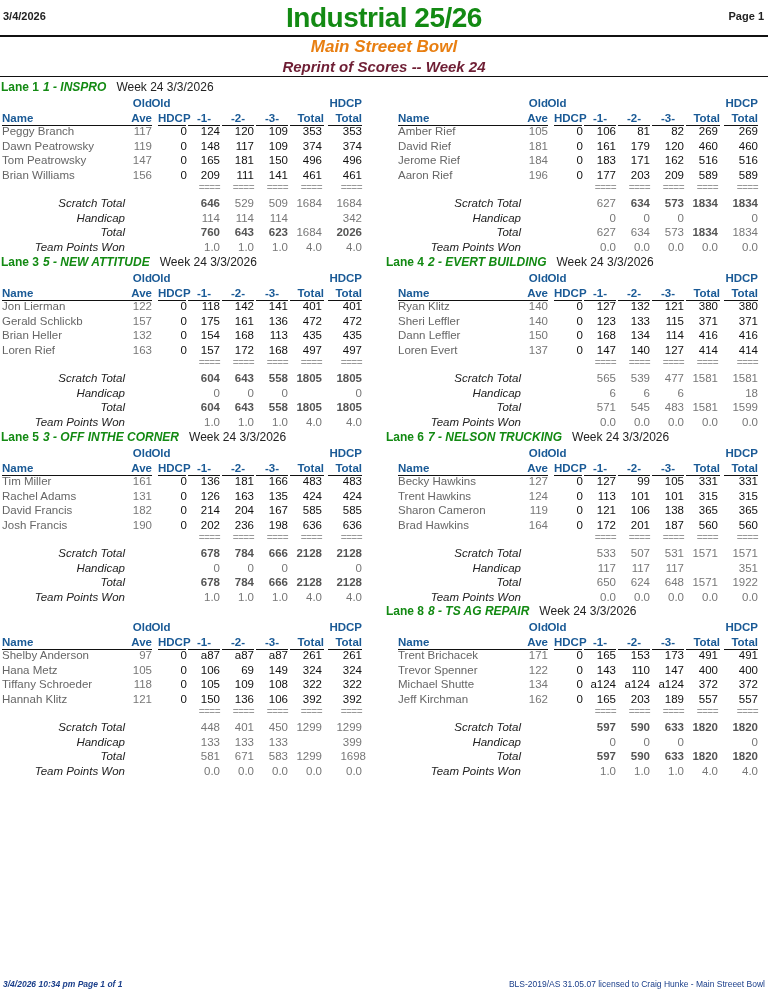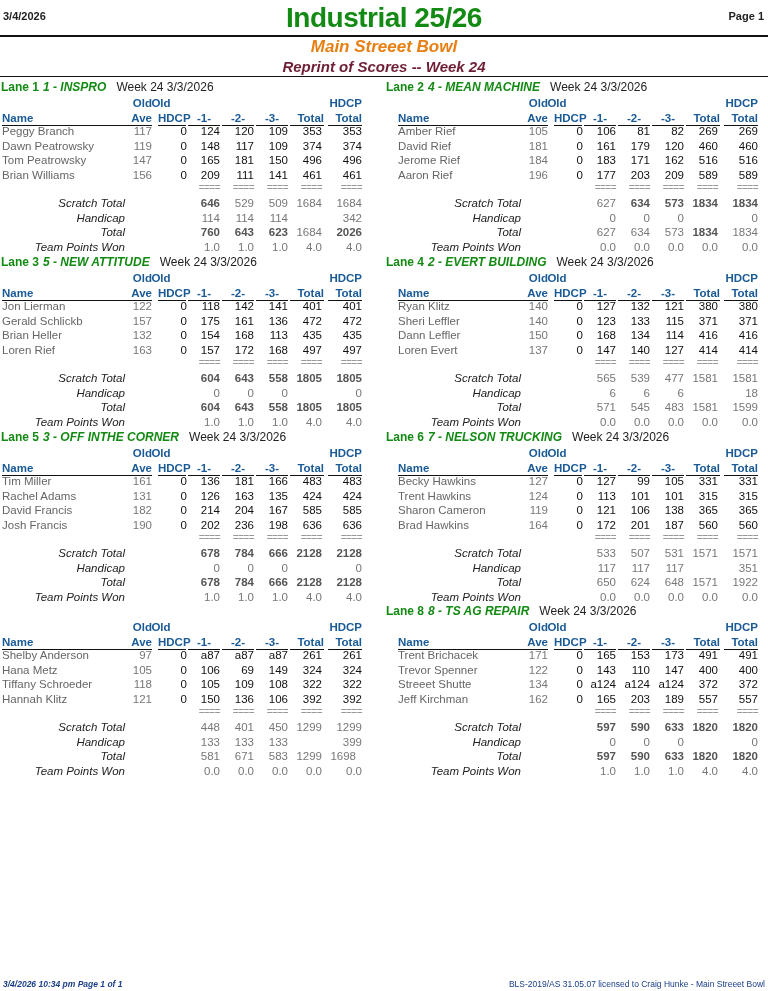--- a/index.html
+++ b/index.html
@@ -129,21 +129,20 @@
       <div class="row" style="top:161.5px;">
         <span class="lbl" style="right:259px;">Team Points Won</span>
         <span class="c gray" style="left:184px;width:36px;">1.0</span>
         <span class="c gray" style="left:218px;width:36px;">1.0</span>
         <span class="c gray" style="left:252px;width:36px;">1.0</span>
         <span class="c gray" style="left:286px;width:36px;">4.0</span>
         <span class="c gray" style="left:324px;width:38px;">4.0</span>
       </div>
     </div>
     <div class="block" style="left:384px;top:78px;">
-      <div class="lanehead" style="left:2px;"><span class="lane">Lane 2</span><span class="team">4 - MEAN MACHINE</span><span class="week">Week 24  3/3/2026</span></div>
       <div class="ch ul" style="left:14px;top:33px;text-align:left;width:126px;">Name</div>
       <div class="ch" style="left:128px;width:36px;top:18px;">Old</div>
       <div class="ch ul" style="left:128px;width:36px;top:33px;">Ave</div>
       <div class="ch" style="left:161px;width:24px;top:18px;text-align:center;">Old</div>
       <div class="ch ul" style="left:170px;width:28px;top:33px;">HDCP</div>
       <div class="ch ul" style="left:200px;width:32px;top:33px;text-align:center;">-1-</div>
       <div class="ch ul" style="left:234px;width:32px;top:33px;text-align:center;">-2-</div>
       <div class="ch ul" style="left:268px;width:32px;top:33px;text-align:center;">-3-</div>
       <div class="ch ul" style="left:302px;width:34px;top:33px;">Total</div>
       <div class="ch" style="left:340px;width:34px;top:18px;">HDCP</div>
@@ -674,21 +673,21 @@
         <span class="c gray" style="left:252px;width:36px;">133</span>
         <span class="c gray" style="left:286px;width:36px;"></span>
         <span class="c gray" style="left:324px;width:38px;">399</span>
       </div>
       <div class="row" style="top:147px;">
         <span class="lbl" style="right:259px;">Total</span>
         <span class="c gray" style="left:184px;width:36px;">581</span>
         <span class="c gray" style="left:218px;width:36px;">671</span>
         <span class="c gray" style="left:252px;width:36px;">583</span>
         <span class="c gray" style="left:286px;width:36px;">1299</span>
-        <span class="c gray" style="left:318px;width:38px;">1698</span>
+        <span class="c gray" style="left:328px;width:38px;">1698</span>
       </div>
       <div class="row" style="top:161.5px;">
         <span class="lbl" style="right:259px;">Team Points Won</span>
         <span class="c gray" style="left:184px;width:36px;">0.0</span>
         <span class="c gray" style="left:218px;width:36px;">0.0</span>
         <span class="c gray" style="left:252px;width:36px;">0.0</span>
         <span class="c gray" style="left:286px;width:36px;">0.0</span>
         <span class="c gray" style="left:324px;width:38px;">0.0</span>
       </div>
     </div>
@@ -719,21 +718,21 @@
         <span class="c name" style="left:14px;">Trevor Spenner</span>
         <span class="c ave" style="left:134px;width:30px;">122</span>
         <span class="c dark" style="left:169px;width:30px;">0</span>
         <span class="c dark" style="left:196px;width:36px;">143</span>
         <span class="c dark" style="left:230px;width:36px;">110</span>
         <span class="c dark" style="left:264px;width:36px;">147</span>
         <span class="c dark" style="left:298px;width:36px;">400</span>
         <span class="c dark" style="left:336px;width:38px;">400</span>
       </div>
       <div class="row" style="top:75px;">
-        <span class="c name" style="left:14px;">Streeet Shutte</span>
+        <span class="c name" style="left:14px;">Michael Shutte</span>
         <span class="c ave" style="left:134px;width:30px;">134</span>
         <span class="c dark" style="left:169px;width:30px;">0</span>
         <span class="c dark" style="left:196px;width:36px;">a124</span>
         <span class="c dark" style="left:230px;width:36px;">a124</span>
         <span class="c dark" style="left:264px;width:36px;">a124</span>
         <span class="c dark" style="left:298px;width:36px;">372</span>
         <span class="c dark" style="left:336px;width:38px;">372</span>
       </div>
       <div class="row" style="top:89.5px;">
         <span class="c name" style="left:14px;">Jeff Kirchman</span>

